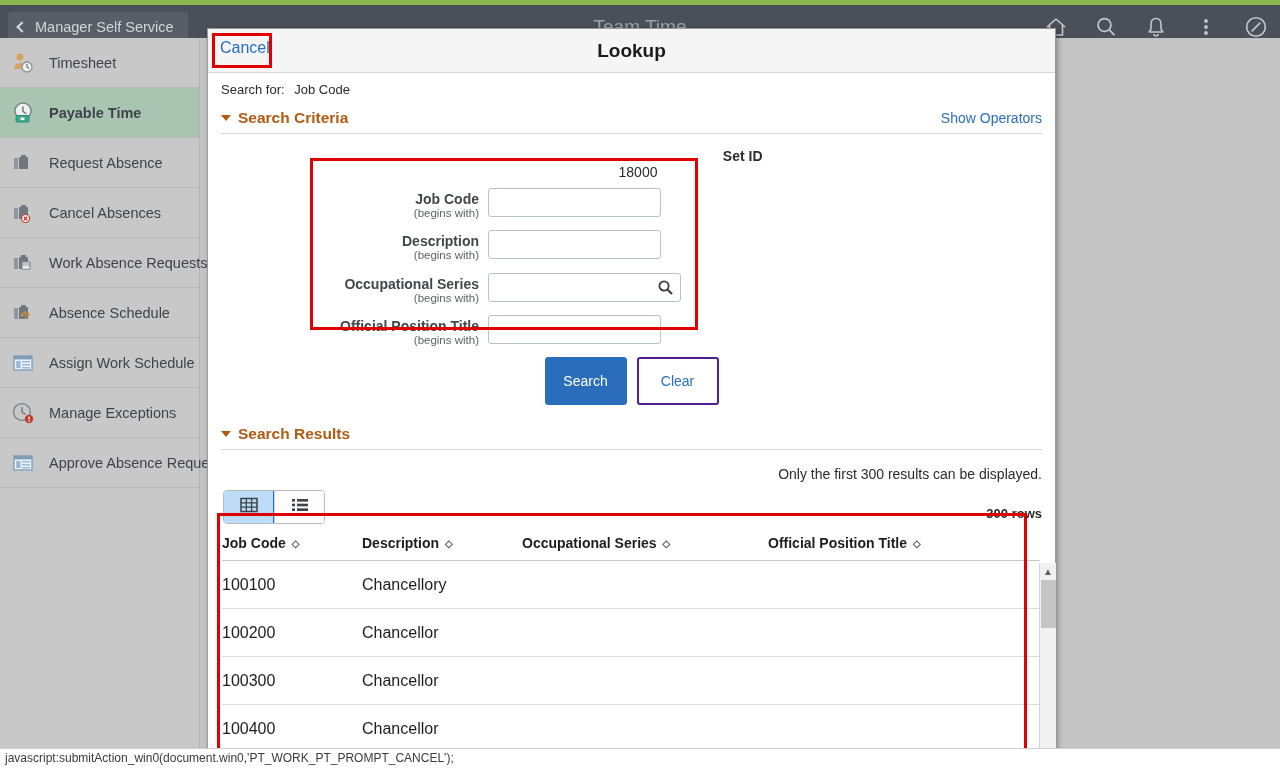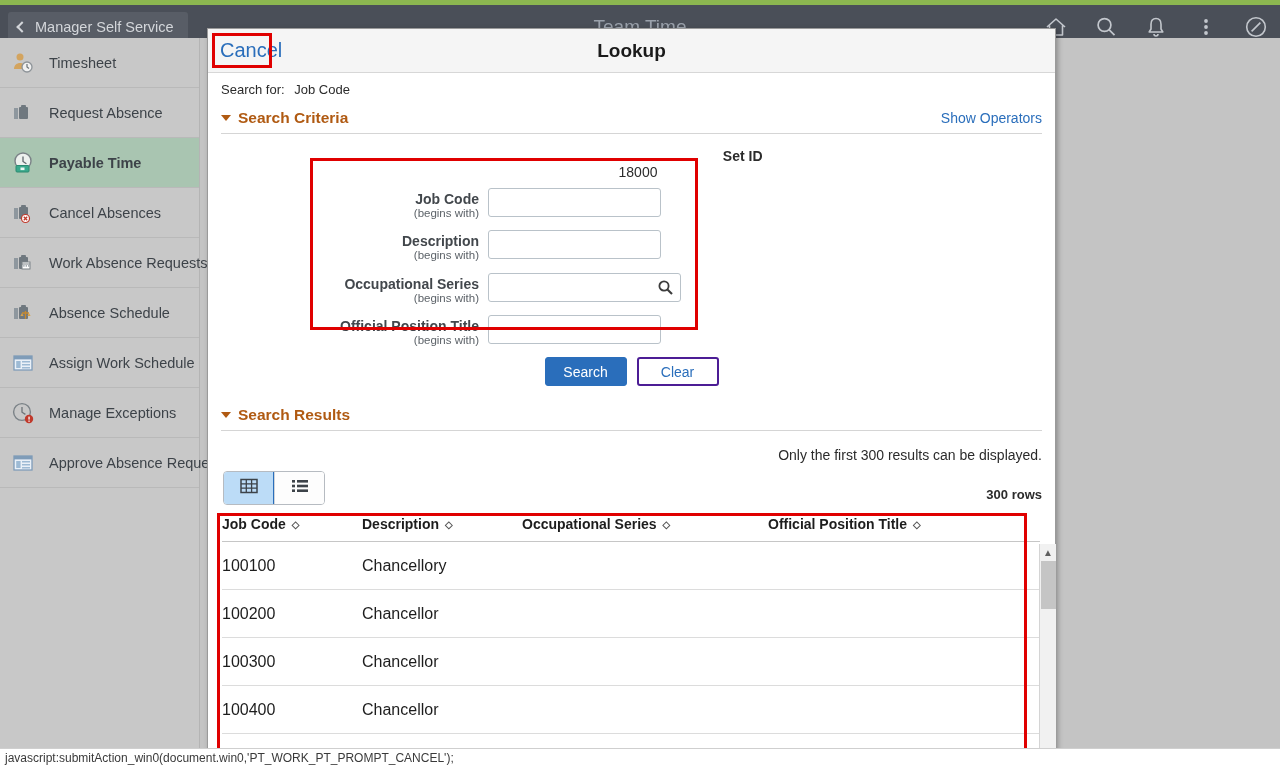--- a/index.html
+++ b/index.html
@@ -68,21 +68,21 @@
     background: #ffffff;
     border: 1px solid #9a9a9a;
     box-shadow: 2px 2px 5px rgba(0,0,0,.28);
   }
   .modal-head {
     position: relative; height: 44px; background: #f5f5f5;
     border-bottom: 1px solid #d7d7d7;
   }
   .cancel-btn {
     position: absolute; left: 9px; top: 8px;
-    color: #2a6ebb; font-size: 20px; background: transparent;
+    color: #2a6ebb; font-size: 16px; background: transparent;
     border: none; cursor: pointer; padding: 2px 3px;
     font-family: "Liberation Sans", sans-serif;
   }
   .modal-title {
     height: 44px; display: flex; align-items: center; justify-content: center;
     font-size: 19px; font-weight: bold; color: #1a1a1a;
   }
   .modal-body { position: relative; padding: 0; }
 
   .search-for {
@@ -140,21 +140,21 @@
   }
   .crit-field.with-lookup input { width: 193px; padding-right: 26px; }
   .lookup-ico {
     position: absolute; right: 7px; top: 6px; width: 17px; height: 17px;
   }
 
   .btn-row {
     display: flex; justify-content: center; gap: 10px; margin-top: 8px;
   }
   .btn {
-    height: 29px; min-width: 82px; border-radius: 3px; font-size: 14px;
+    height: 48px; min-width: 82px; border-radius: 3px; font-size: 14px;
     cursor: pointer; font-family: "Liberation Sans", sans-serif;
   }
   .btn-primary { background: #2a6ebb; border: 1px solid #2a6ebb; color: #fff; }
   .btn-secondary { background: #fff; border: 2px solid #4c1d95; color: #2a6ebb; }
 
   .results-note {
     text-align: right; font-size: 14px; color: #2b2b2b;
     padding: 0 13px; margin-top: 16px;
   }
 
@@ -284,41 +284,41 @@
         <svg width="26" height="26" viewBox="0 0 26 26">
             <circle cx="10" cy="7" r="3.5" fill="#d3a45f"></circle>
             <path d="M4 19 c0-4 3-6 6-6 s6 2 6 6z" fill="#d3a45f"></path>
             <circle cx="17" cy="17" r="5" fill="#f0f0f0" stroke="#8e9499" stroke-width="1.3"></circle>
             <path d="M17 14 v3 l2 1.5" fill="none" stroke="#6d7378" stroke-width="1.2"></path>
           </svg>
       </span>
       <span>Timesheet</span>
     </div>
 
-    <div class="nav-item">
-      <span class="nav-ico">
-        <svg width="26" height="26" viewBox="0 0 26 26">
-            <rect x="4" y="8" width="4" height="11" fill="#8e979e"></rect>
-            <rect x="9" y="7" width="9" height="12" rx="1" fill="#6f787f"></rect>
-            <rect x="11" y="5" width="5" height="2.5" rx="1" fill="#6f787f"></rect>
-          </svg>
-      </span>
-      <span>Request Absence</span>
-    </div>
-
     <div class="nav-item selected">
       <span class="nav-ico">
         <svg width="26" height="26" viewBox="0 0 26 26">
             <circle cx="13" cy="11" r="8" fill="#eef1ee" stroke="#7b8287" stroke-width="1.4"></circle>
             <path d="M13 6.5 v5 l3.4 2.2" fill="none" stroke="#61686d" stroke-width="1.3"></path>
             <rect x="6" y="15.5" width="13" height="6.5" rx="1" fill="#3aa98c" stroke="#2c8a71" stroke-width="1"></rect>
             <rect x="10.5" y="17.5" width="4" height="2.6" fill="#eaf7f2"></rect>
           </svg>
       </span>
       <span>Payable Time</span>
+    </div>
+
+    <div class="nav-item">
+      <span class="nav-ico">
+        <svg width="26" height="26" viewBox="0 0 26 26">
+            <rect x="4" y="8" width="4" height="11" fill="#8e979e"></rect>
+            <rect x="9" y="7" width="9" height="12" rx="1" fill="#6f787f"></rect>
+            <rect x="11" y="5" width="5" height="2.5" rx="1" fill="#6f787f"></rect>
+          </svg>
+      </span>
+      <span>Request Absence</span>
     </div>
 
     <div class="nav-item">
       <span class="nav-ico">
         <svg width="26" height="26" viewBox="0 0 26 26">
             <rect x="4" y="8" width="4" height="11" fill="#8e979e"></rect>
             <rect x="9" y="7" width="9" height="12" rx="1" fill="#6f787f"></rect>
             <rect x="11" y="5" width="5" height="2.5" rx="1" fill="#6f787f"></rect>
             <circle cx="15.5" cy="18.5" r="4" fill="#fff" stroke="#c0392b" stroke-width="1.2"></circle>
             <path d="M13.8 16.8 l3.4 3.4 M17.2 16.8 l-3.4 3.4" stroke="#c0392b" stroke-width="1.3"></path>

